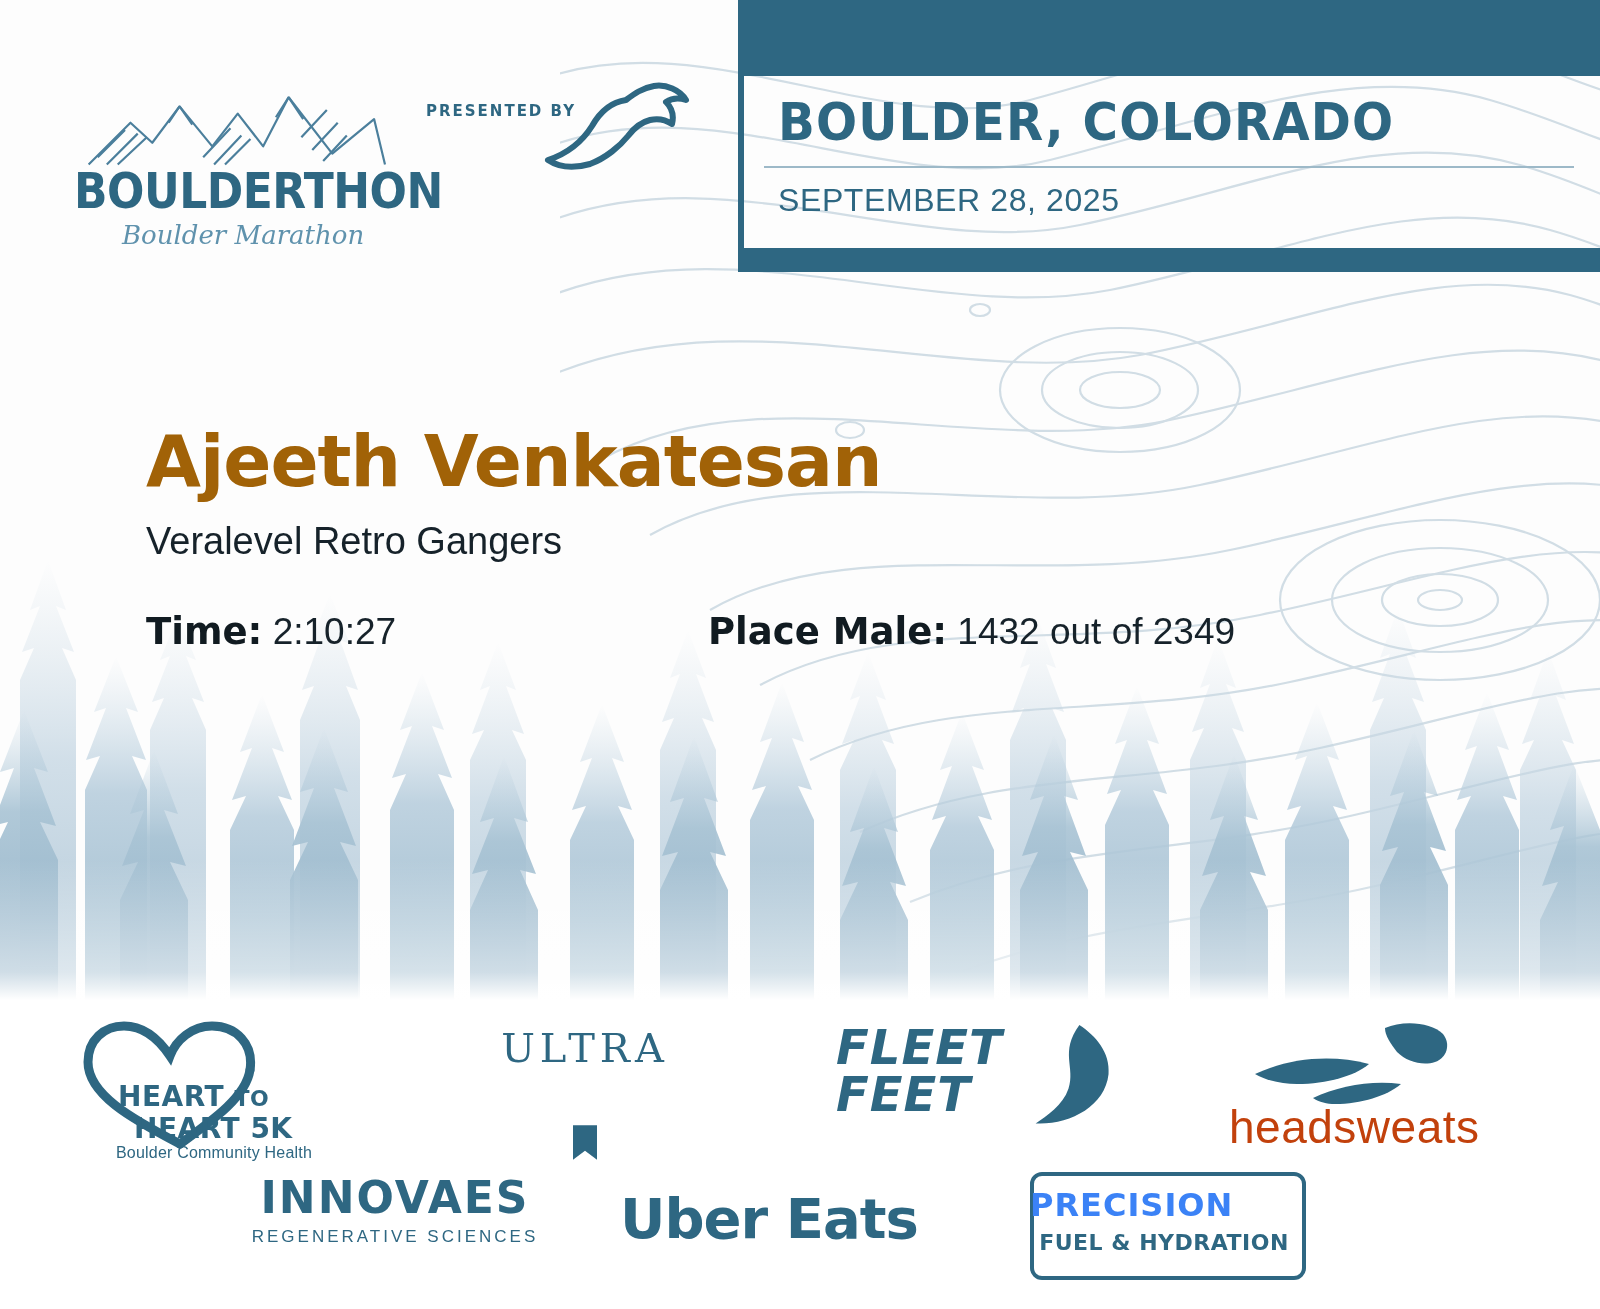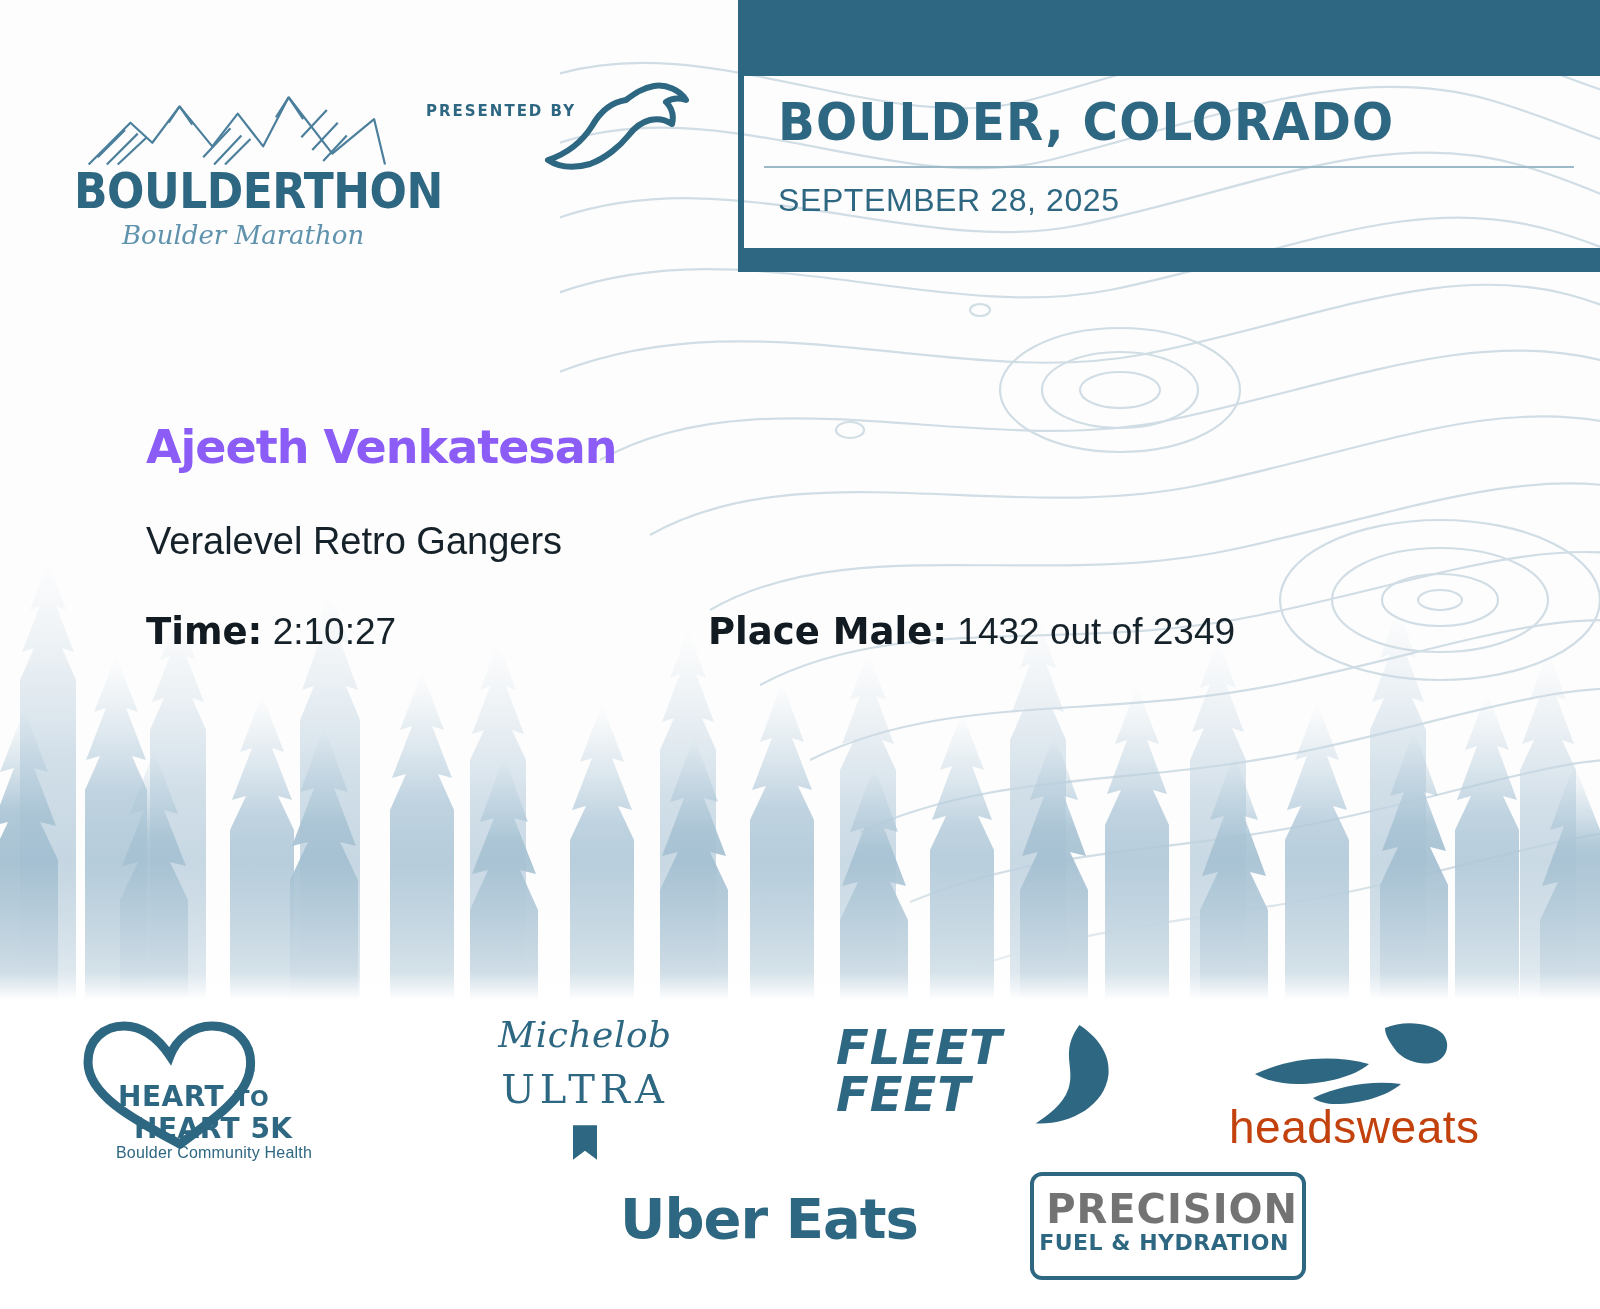--- a/index.html
+++ b/index.html
@@ -122,23 +122,23 @@
     left: 0;
     top: 420px;
     width: 1600px;
   }
   .runner-name {
     position: absolute;
     left: 146px;
     top: 0;
     font-family: "DejaVu Sans", sans-serif;
     font-weight: 700;
-    font-size: 46px;
+    font-size: 71px;
     letter-spacing: -1px;
-    color: #8b5cf6;
+    color: #a16207;
     white-space: nowrap;
   }
   .runner-team {
     position: absolute;
     left: 146px;
     top: 100px;
     font-family: "Liberation Sans", sans-serif;
     font-weight: 400;
     font-size: 38px;
     color: #16222a;
@@ -288,23 +288,23 @@
   
   .sp-prec { left: 1030px; top: 0px; width: 280px; height: 110px; }
   .prec-box {
     position: absolute; left: 0; top: 0;
     width: 268px; height: 100px;
     border: 4px solid #2e6782;
     border-radius: 12px;
   }
   .prec-t1 {
     position: absolute; left: 0; top: 14px; width: 268px;
-    text-align: right;
+    text-align: left;
     font-family: "DejaVu Sans", sans-serif; font-weight: 700;
-    font-size: 40px; letter-spacing: 1px; color: #737373;
+    font-size: 32px; letter-spacing: 1px; color: #3b82f6;
   }
   .prec-t2 {
     position: absolute; left: 0; top: 58px; width: 268px;
     text-align: center;
     font-family: "DejaVu Sans", sans-serif; font-weight: 700;
     font-size: 22px; letter-spacing: .5px; color: #2e6782;
   }
 
   
   .bt-word {
@@ -513,21 +513,20 @@
         </svg>
         <div class="h2h-text1">
           <span>HEART</span>
           <span class="small">TO</span>
         </div>
         <div class="h2h-text2">HEART 5K</div>
         <div class="h2h-text3">Boulder Community Health</div>
       </div>
 
       <div class="sp sp-mich">
-        <div class="mich-top">Michelob</div>
         <div class="mich-bottom">ULTRA</div>
         <svg viewBox="0 0 40 50" width="30" height="40" style="position:absolute;left:115px;top:110px;">
           <path d="M4,0 L36,0 L36,46 L20,34 L4,46 Z" fill="#2e6782"></path>
         </svg>
       </div>
 
       <div class="sp sp-fleet">
         <div class="fleet-t1">FLEET</div>
         <div class="fleet-t2">FEET</div>
         <svg viewBox="0 0 90 120" width="82" height="112" style="position:absolute;left:196px;top:-4px;">
@@ -541,20 +540,24 @@
           <path d="M20,56 C54,40 96,36 134,46 C120,58 92,66 62,66 C46,66 30,62 20,56 Z" fill="#2e6782"></path>
           <path d="M78,80 C104,68 136,62 166,66 C152,78 126,86 100,86 C92,86 84,84 78,80 Z" fill="#2e6782"></path>
         </svg>
         <div class="heads-text">headsweats</div>
       </div>
 
     </div>
 
     <div class="sponsor-row-2">
 
+      <div class="sp sp-inno">
+        <div class="inno-top">INNOVAES</div>
+        <div class="inno-bottom">REGENERATIVE SCIENCES</div>
+      </div>
 
       <div class="sp sp-uber">
         <div class="uber-text">Uber Eats</div>
       </div>
 
       <div class="sp sp-prec">
         <div class="prec-box"></div>
         <div class="prec-t1">PRECISION</div>
         <div class="prec-t2">FUEL &amp; HYDRATION</div>
       </div>

